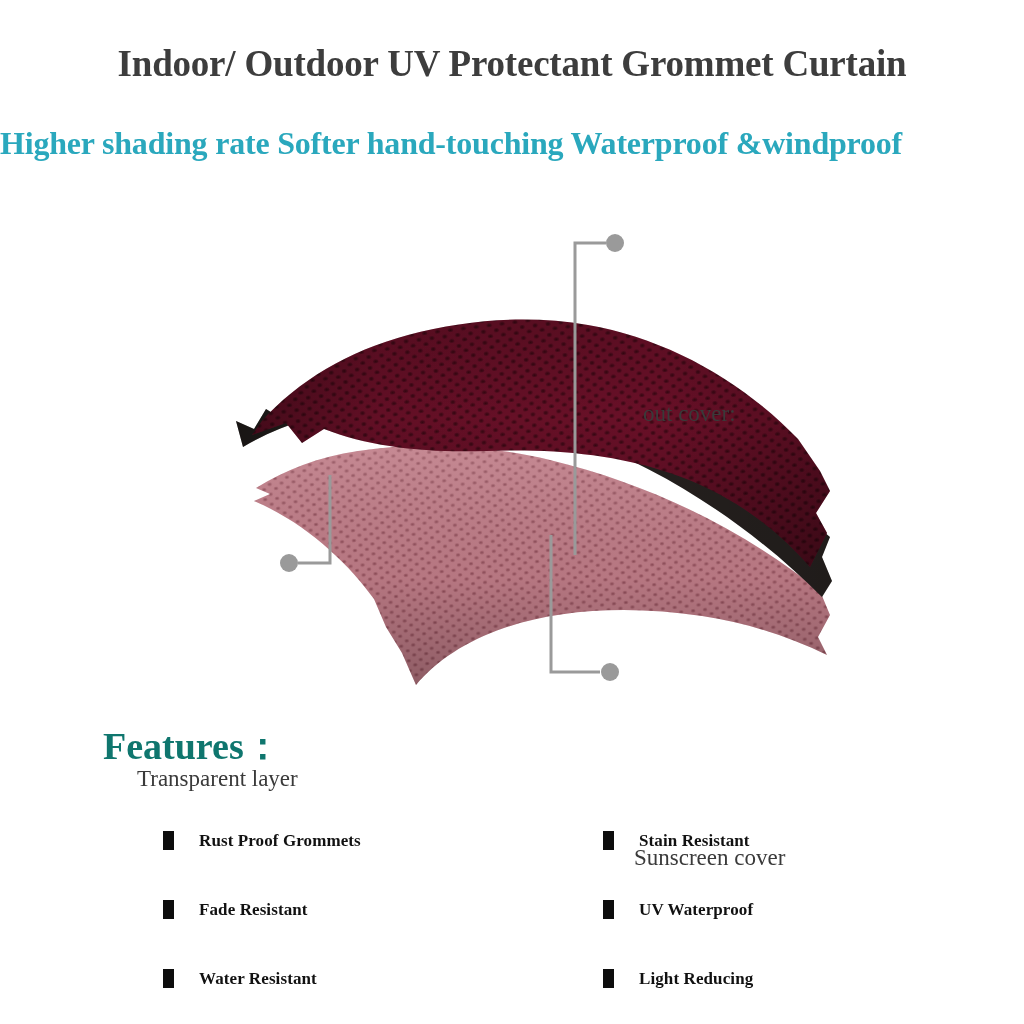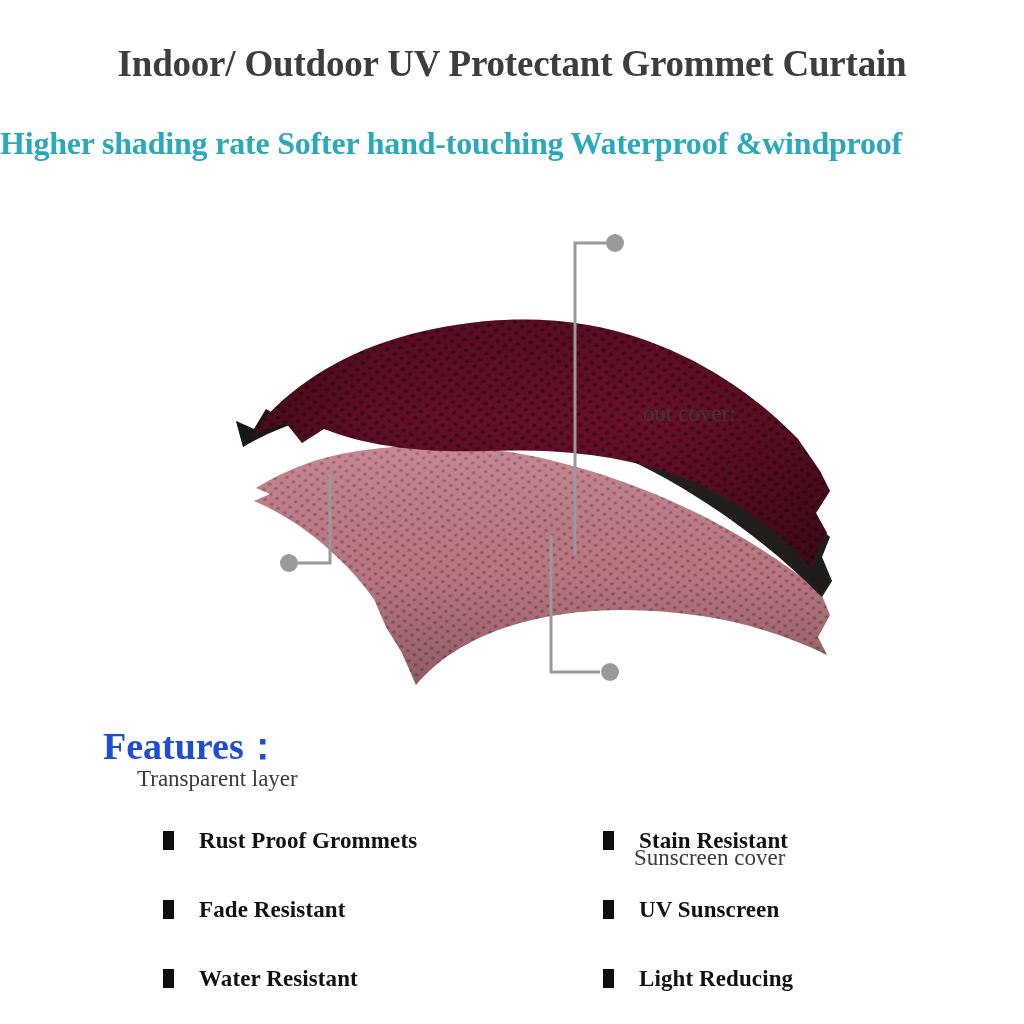--- a/index.html
+++ b/index.html
@@ -85,21 +85,21 @@
     top: 706px;
     width: 1024px;
     height: 318px;
   }
   #features-heading {
     position: absolute;
     left: 103px;
     top: 15px;
     font-size: 38px;
     font-weight: 700;
-    color: #1d4ed8;
+    color: #0f766e;
     letter-spacing: 0px;
     white-space: nowrap;
   }
   .feature-col {
     position: absolute;
     top: 100px;
   }
   #feature-col-left { left: 163px; }
   #feature-col-right { left: 603px; }
   .feature-item {
@@ -108,21 +108,21 @@
     height: 69px;
   }
   .feature-bullet {
     width: 11px;
     height: 19px;
     background: #0d0d0d;
     flex: 0 0 auto;
     margin-right: 25px;
   }
   .feature-label {
-    font-size: 23px;
+    font-size: 17px;
     font-weight: 700;
     color: #111111;
     white-space: nowrap;
     letter-spacing: 0.1px;
   }
 </style>
 </head>
 <body>
 
 <div id="header-block">
@@ -342,20 +342,20 @@
     </div>
   </div>
 
   <div id="feature-col-right" class="feature-col">
     <div class="feature-item">
       <span class="feature-bullet"></span>
       <span class="feature-label">Stain Resistant</span>
     </div>
     <div class="feature-item">
       <span class="feature-bullet"></span>
-      <span class="feature-label">UV Sunscreen</span>
+      <span class="feature-label">UV Waterproof</span>
     </div>
     <div class="feature-item">
       <span class="feature-bullet"></span>
       <span class="feature-label">Light Reducing</span>
     </div>
   </div>
 </div>
 
 </body></html>

